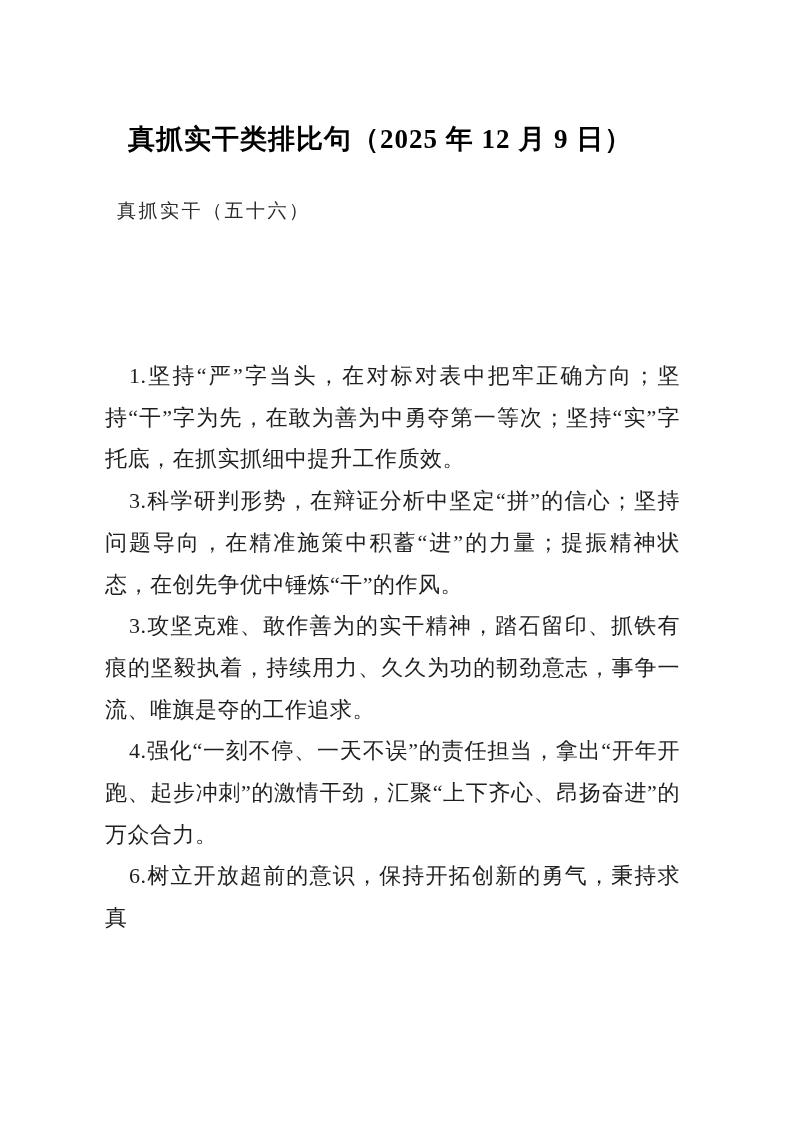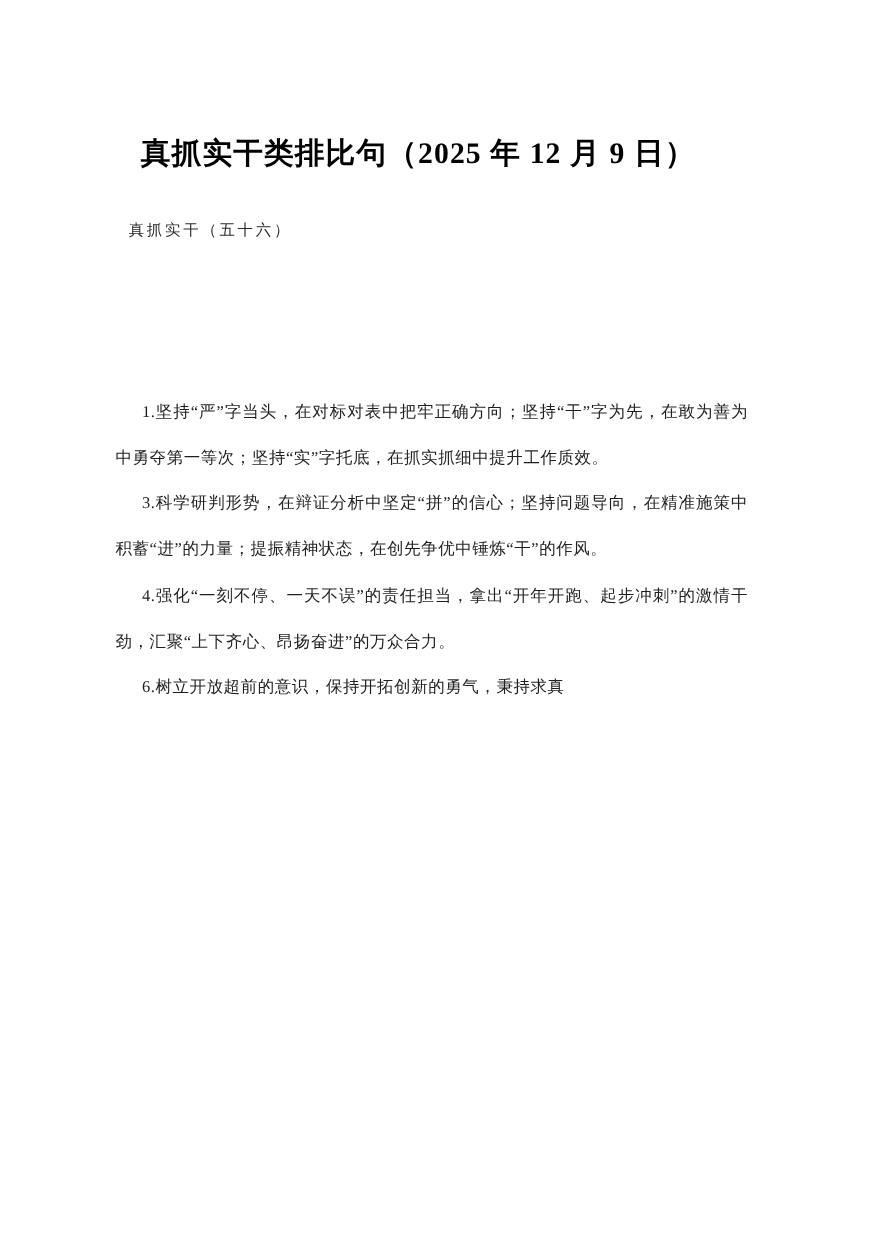--- a/index.html
+++ b/index.html
@@ -26,51 +26,52 @@
     color: #000000;
     letter-spacing: 1px;
     white-space: nowrap;
     font-family: "Liberation Serif", "DejaVu Serif", serif;
   }
   .doc-subtitle {
     position: absolute;
     left: 117px;
     top: 198px;
     margin: 0;
-    font-size: 14px;
+    font-size: 19px;
     line-height: 26px;
     font-weight: 400;
     color: #2a2a2a;
     letter-spacing: 2.5px;
     white-space: nowrap;
   }
   .doc-body {
     position: absolute;
     left: 105px;
     top: 355px;
     width: 575px;
     color: #1f1f1f;
   }
   .doc-body p.para {
     margin: 0;
-    font-size: 15px;
+    font-size: 22px;
     line-height: 41.7px;
     text-align: justify;
     text-justify: inter-character;
     word-break: break-all;
     text-indent: 24px;
     letter-spacing: 0.5px;
     font-weight: 400;
   }
 </style>
 </head>
 <body>
 
 <div class="page">
   <h1 class="doc-title">真抓实干类排比句（2025 年 12 月 9 日）</h1>
   <div class="doc-subtitle">真抓实干（五十六）</div>
   <div class="doc-body" id="doc-body">
       <p class="para">1.坚持“严”字当头，在对标对表中把牢正确方向；坚持“干”字为先，在敢为善为中勇夺第一等次；坚持“实”字托底，在抓实抓细中提升工作质效。</p>
       <p class="para">3.科学研判形势，在辩证分析中坚定“拼”的信心；坚持问题导向，在精准施策中积蓄“进”的力量；提振精神状态，在创先争优中锤炼“干”的作风。</p>
+      <p class="para">3.攻坚克难、敢作善为的实干精神，踏石留印、抓铁有痕的坚毅执着，持续用力、久久为功的韧劲意志，事争一流、唯旗是夺的工作追求。</p>
       <p class="para">4.强化“一刻不停、一天不误”的责任担当，拿出“开年开跑、起步冲刺”的激情干劲，汇聚“上下齐心、昂扬奋进”的万众合力。</p>
       <p class="para">6.树立开放超前的意识，保持开拓创新的勇气，秉持求真</p>
     </div>
 </div>
 
 </body></html>

